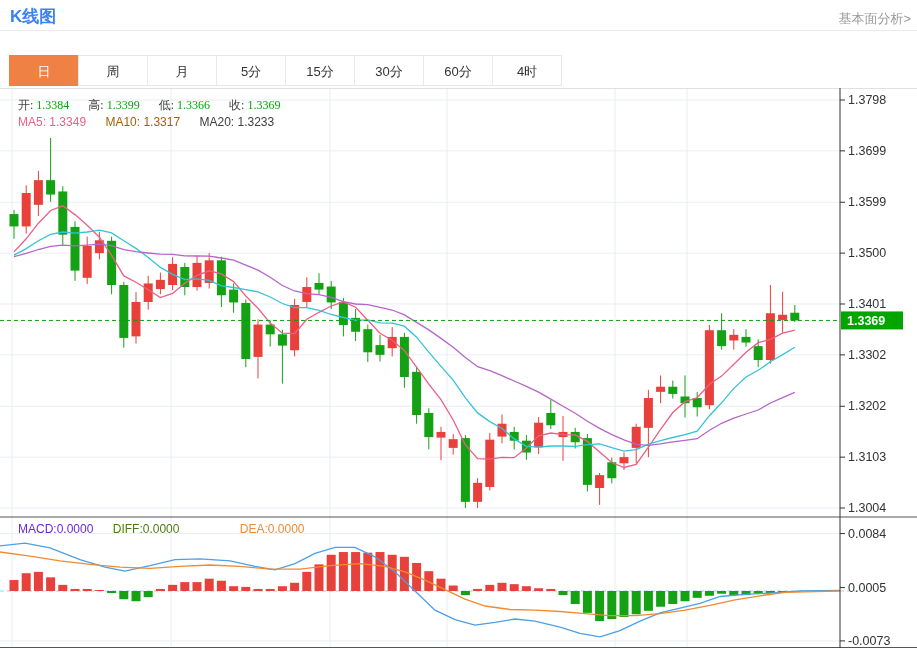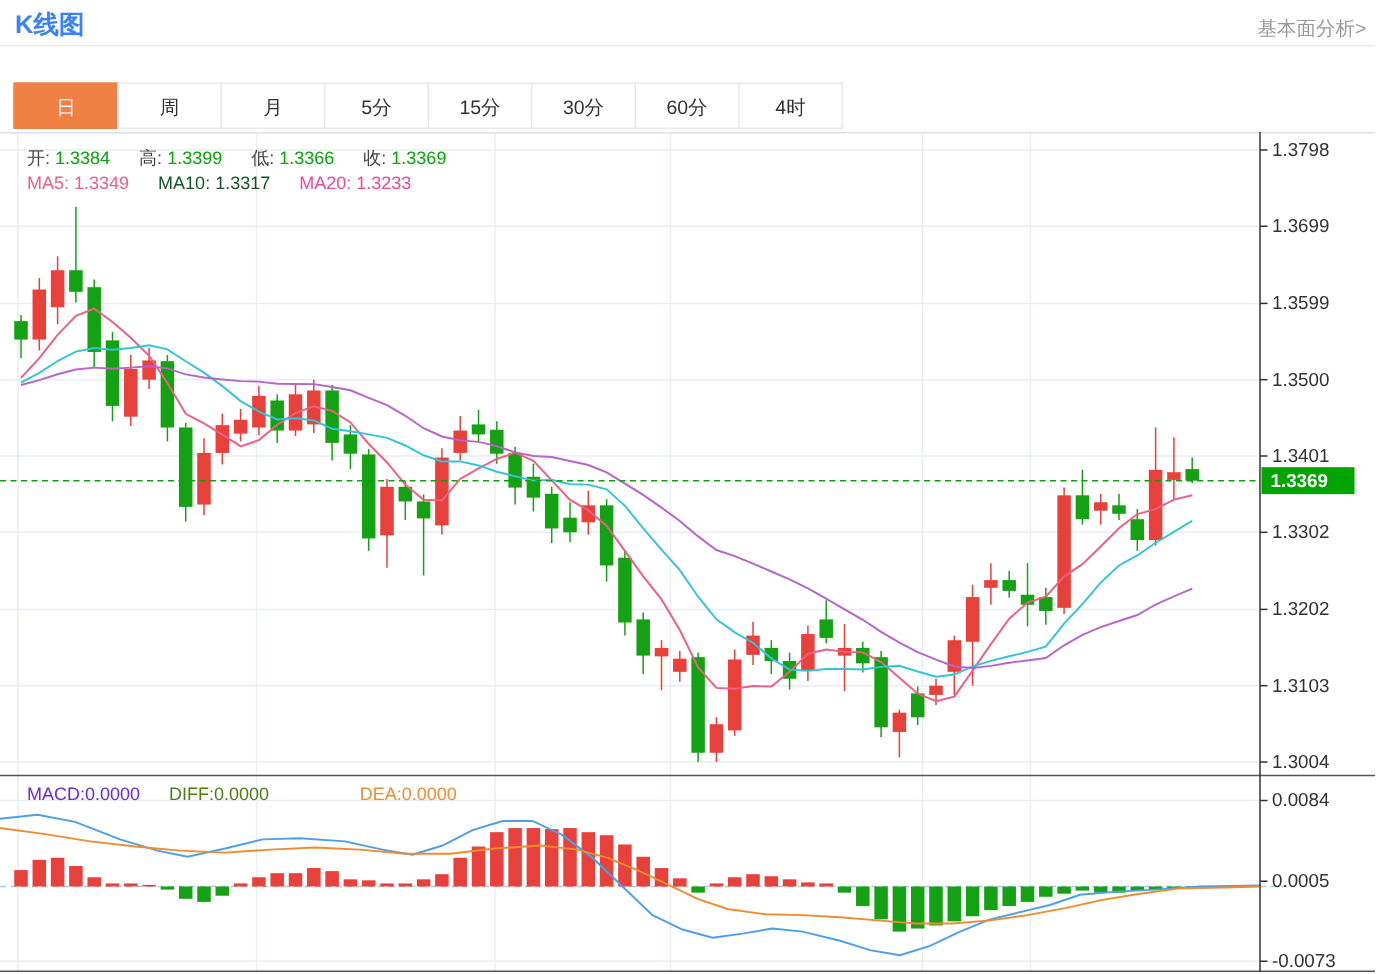--- a/index.html
+++ b/index.html
@@ -6,21 +6,21 @@
   #app{position:relative;width:917px;height:649px;background:#fff;overflow:hidden;
        font-family:"Liberation Sans","DejaVu Sans",sans-serif;}
   .hdr-title{position:absolute;left:10px;top:5px;font-size:17px;font-weight:bold;color:#3b82f6;}
   .hdr-link{position:absolute;right:6px;top:10px;font-size:13px;color:#999;cursor:pointer;}
   .hdr-divider{position:absolute;left:0;top:30px;width:917px;height:1px;background:#ececec;}
   .tabs{position:absolute;left:10px;top:55px;display:flex;}
   .tab{width:70px;height:31px;line-height:31px;text-align:center;font-size:13px;color:#333;
        background:#fff;border:1px solid #e8e8e8;margin-left:-1px;cursor:pointer;box-sizing:border-box;}
   .tab.active{background:#ef8144;border-color:#ef8144;color:#fff;}
   .overlay{position:absolute;font-size:12px;white-space:nowrap;z-index:3;}
-  .ohlc{left:18px;top:97px;}
+  .ohlc{left:18px;top:97px;font-family:Liberation Serif, serif;}
   .ma{left:18px;top:115px;}
   .macdlegend{left:18px;top:522px;}
   .pair{margin-right:16px;}
   .lb{color:#444;}
   .val-green{color:#09a209;}
   svg text{font-family:"Liberation Sans","DejaVu Sans",sans-serif;}
   #chart-svg{position:absolute;left:0;top:88px;}
 </style>
 </head>
 <body>
@@ -43,22 +43,22 @@
 
   <div class="overlay ohlc">
     <span class="pair"><span class="lb">开:</span> <span class="val-green">1.3384</span></span>
     <span class="pair"><span class="lb">高:</span> <span class="val-green">1.3399</span></span>
     <span class="pair"><span class="lb">低:</span> <span class="val-green">1.3366</span></span>
     <span class="pair"><span class="lb">收:</span> <span class="val-green">1.3369</span></span>
   </div>
 
   <div class="overlay ma">
     <span class="pair" style="color: rgb(238, 95, 134); margin-top: 20px;"><span>MA5:</span> <span>1.3349</span></span>
-    <span class="pair" style="color: #14532d;"><span>MA10:</span> <span>1.3317</span></span>
-    <span class="pair" style="color: #ec4899;"><span>MA20:</span> <span>1.3233</span></span>
+    <span class="pair" style="color: #a16207;"><span>MA10:</span> <span>1.3317</span></span>
+    <span class="pair" style="color: #404040;"><span>MA20:</span> <span>1.3233</span></span>
   </div>
 
   <div class="overlay macdlegend">
     <span class="pair" style="color: #6d28d9;"><span>MACD:</span><span>0.0000</span></span>
     <span class="pair" style="color: #4d7c0f;"><span>DIFF:</span><span>0.0000</span></span>
     <span class="pair" style="color: rgb(239, 139, 49); padding-left: 41px;"><span>DEA:</span><span>0.0000</span></span>
   </div>
 
   <svg id="chart-svg" width="917" height="561" viewBox="0 88 917 561" xmlns="http://www.w3.org/2000/svg">
       <line x1="12" y1="89" x2="12" y2="647" stroke="#e9eef4" stroke-width="1"></line>

